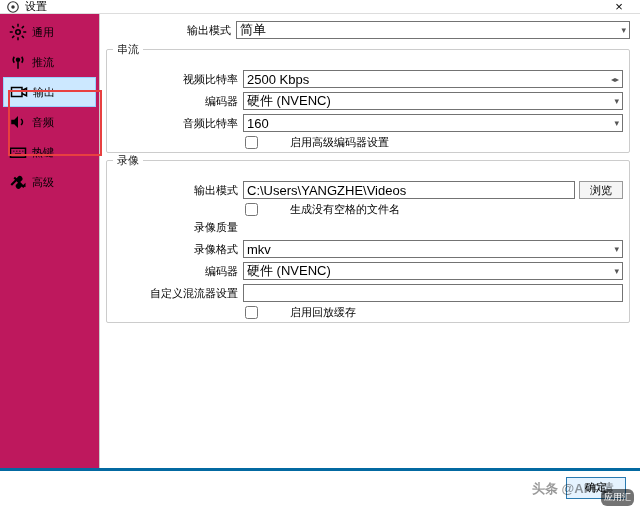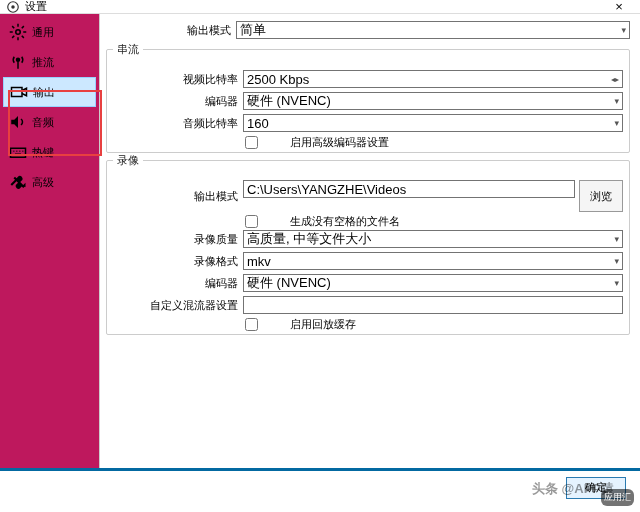--- a/index.html
+++ b/index.html
@@ -15,21 +15,21 @@
 .sb-item .ic { width: 22px; height: 20px; display: flex; align-items: center; justify-content: center; margin-right: 3px; }
 .sb-item .ic svg { width: 18px; height: 18px; }
 .sb-item.active { background: #cce8ff; border: 1px solid #99d1ff; }
 .hl-box { border: 2px solid #e84040; position: absolute; left: 8px; top: 90px; width: 94px; height: 66px; pointer-events: none; }
 .main { flex: 1; padding: 6px 10px 6px 6px; background: #fff; overflow: hidden; }
 .row { display: flex; align-items: center; margin-bottom: 2px; min-height: 20px; }
 .field { flex: 1; display: flex; }
 .select, .input { flex: 1; height: 18px; border: 1px solid #737373; background: #fff; padding: 8px 3px; font-size: 13px; display: flex; align-items: center; position: relative; }
 .select::after { content: "▾"; position: absolute; right: 3px; font-size: 9px; color: #555; }
 .spin::after { content: "◂▸"; position: absolute; right: 3px; font-size: 8px; color: #555; }
-.btn-small { height: 32px; padding: 0 10px; border: 1px solid #999; background: #f5f5f5; margin-left: 4px; cursor: pointer; display: flex; align-items: center; text-align: center; }
+.btn-small { height: 18px; padding: 0 10px; border: 1px solid #999; background: #f5f5f5; margin-left: 4px; cursor: pointer; display: flex; align-items: center; text-align: center; }
 fieldset { border: 1px solid #ccc; border-radius: 2px; padding: 6px 6px 2px 6px; }
 legend { padding: 0 4px; color: #222; }
 .cb-row { display: flex; align-items: center; padding-left: 132px; gap: 28px; }
 .cb-row input { margin-right: 4px; }
 .footer { height: 36px; display: flex; align-items: center; justify-content: flex-end; padding: 0 14px; gap: 6px; border-top: 3px solid #0369a1; position: relative; }
 .btn { height: 22px; padding: 0 18px; border: 1px solid #888; background: #f0f0f0; cursor: pointer; display: flex; align-items: center; }
 .btn.primary { border: 1px solid #2a7ab0; background: #e5f3ff; }
 .watermark { position: absolute; right: 26px; bottom: 14px; font-size: 13px; color: rgba(0,0,0,0.4); font-weight: bold; pointer-events: none; }
 .wm2 { position: absolute; right: 6px; bottom: 6px; background: rgba(0,0,0,0.55); color: #fff; font-size: 9px; padding: 2px 3px; border-radius: 6px; pointer-events: none; }
 .row.first { }
@@ -151,23 +151,20 @@
           <div class="input">C:\Users\YANGZHE\Videos</div>
           <div class="btn-small">浏览</div>
         </div>
       </div>
       <div class="cb-row">
         <input type="checkbox" style="">
         <span>生成没有空格的文件名</span>
       </div>
       <div class="row">
         <div class="lbl-narrow">录像质量</div>
-        <div class="field">
-            <div class="select">高质量, 中等文件大小</div>
-          </div>
       </div>
       <div class="row">
         <div class="lbl-narrow">录像格式</div>
         <div class="field">
             <div class="select">mkv</div>
           </div>
       </div>
       <div class="row">
         <div class="lbl-narrow">编码器</div>
         <div class="field">

